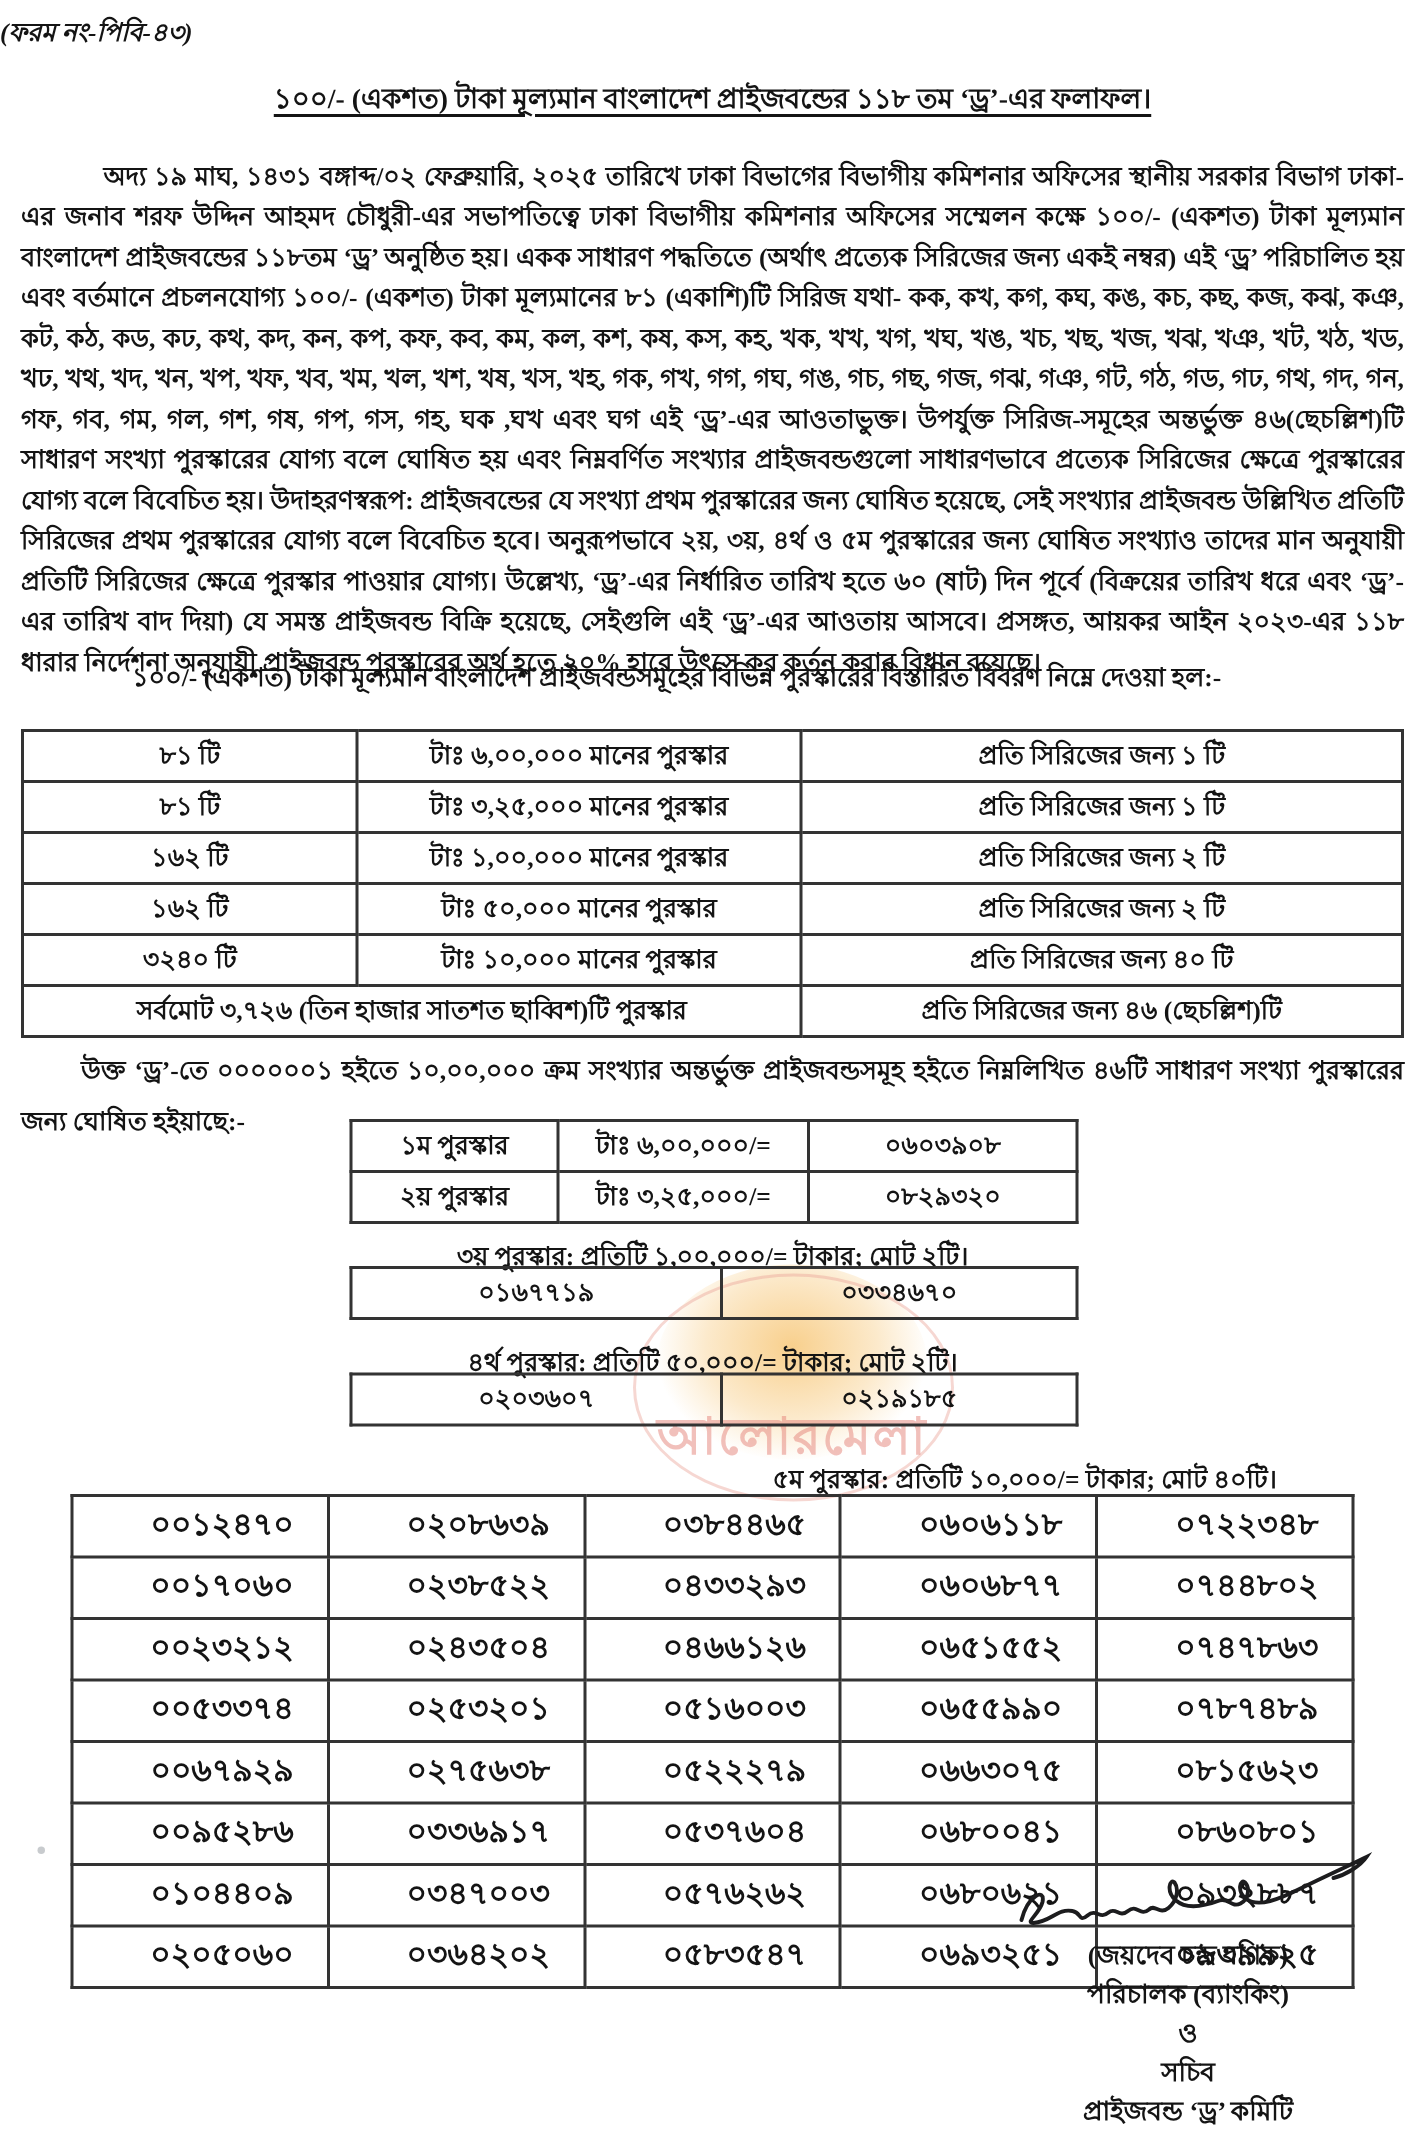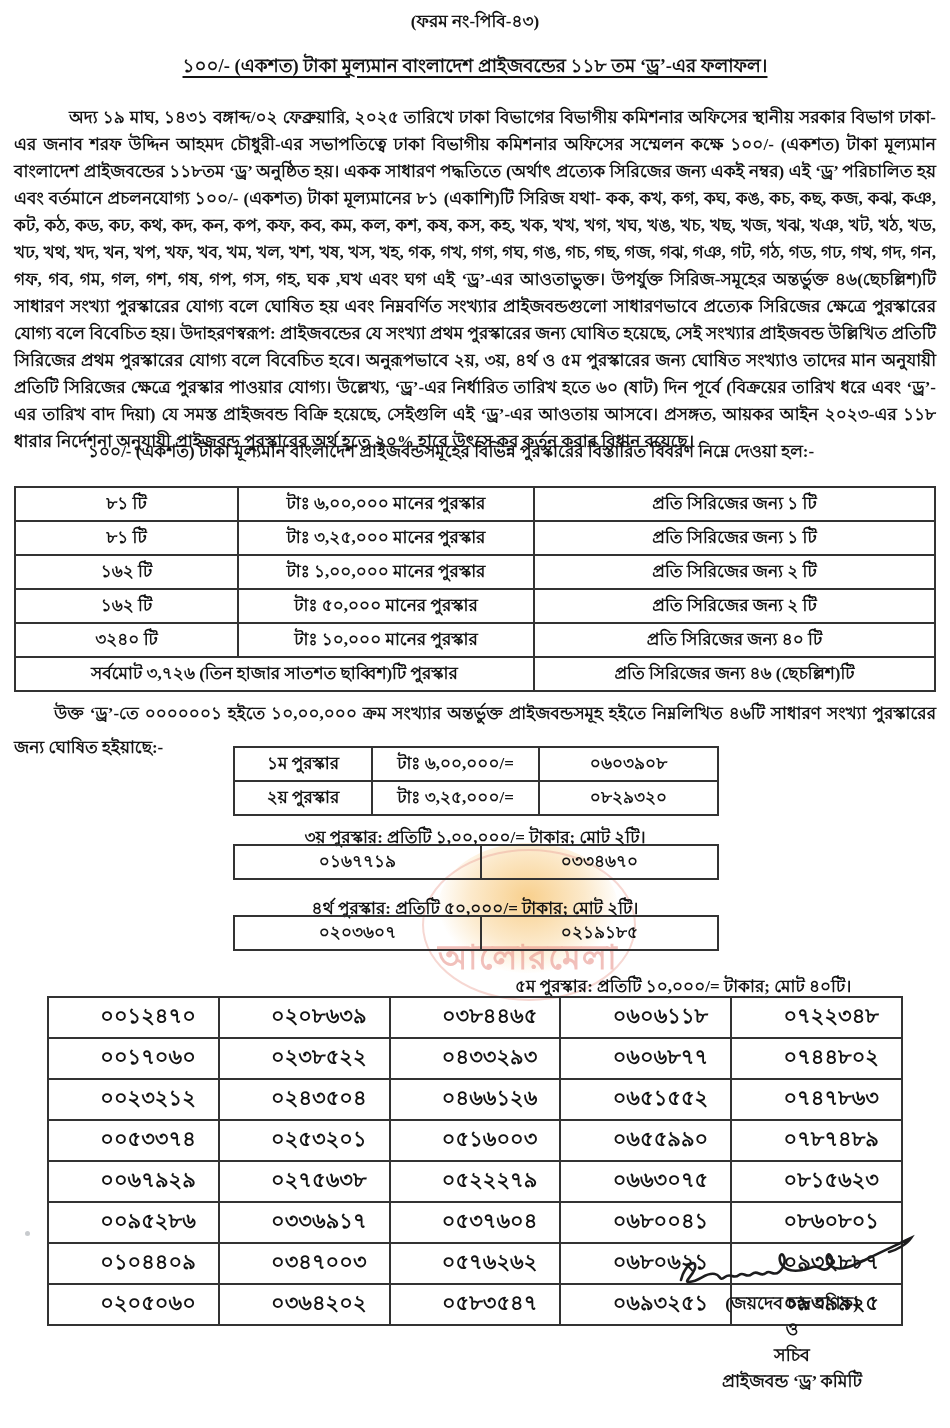--- a/index.html
+++ b/index.html
@@ -5,21 +5,21 @@
   html,body{margin:0;padding:0;background:#ffffff;}
   .page{
     position:relative;
     width:950px;height:1428px;
     background:#fff;
     font-family:"Liberation Serif","DejaVu Serif",serif;
     color:#141414;
     overflow:hidden;
   }
 
-  .form-no{position:absolute;top:8px;left:0;right:0;text-align:center;font-size:17px;font-weight:bold;}
+  .form-no{position:absolute;top:8px;left:0;right:0;font-size:17px;font-weight:bold;font-style:italic;}
   .doc-title{position:absolute;top:52px;left:0;right:0;text-align:center;font-size:18.5px;font-weight:bold;}
   .doc-title span{text-decoration:underline;text-underline-offset:4px;text-decoration-thickness:1.5px;}
 
   .intro{position:absolute;top:104px;left:14px;width:922px;
     font-size:17px;line-height:27px;text-align:justify;text-indent:55px;font-weight:bold;}
 
   .detail-line{position:absolute;top:438px;left:88px;font-size:17px;font-weight:bold;}
 
   table{border-collapse:collapse;table-layout:fixed;}
   td{border:2px solid #333;font-size:17px;font-weight:bold;text-align:center;
@@ -237,18 +237,19 @@
       </tbody>
   </table>
 
   <div class="ink-dot"></div>
 
   <div class="sig-block">
     <svg class="sig-svg" width="250" height="58" viewBox="0 0 250 58">
       <path d="M14 46 C18 30 30 24 28 34 C26 42 16 48 22 48 C34 47 38 38 48 40 C54 41 52 48 58 43 C64 38 66 46 72 41 C77 37 79 45 85 40 C91 35 93 44 99 39 C103 35 106 43 112 38 C118 33 119 25 116 21 C113 18 110 27 117 33 C125 40 138 36 146 33 C152 31 154 38 160 35 C166 32 166 24 163 21 C160 18 157 27 164 32 C172 38 186 32 200 25 C216 17 236 8 244 4 C240 10 230 16 222 18" stroke="#1c1c1e" stroke-width="2.6" fill="none" stroke-linecap="round"></path>
     </svg>
     <div class="line">(জয়দেব চন্দ্র বণিক)</div>
+    <div class="line">পরিচালক (ব্যাংকিং)</div>
     <div class="line">ও</div>
     <div class="line">সচিব</div>
     <div class="line">প্রাইজবন্ড ‘ড্র’ কমিটি</div>
   </div>
 
 </div>
 
 </body></html>

